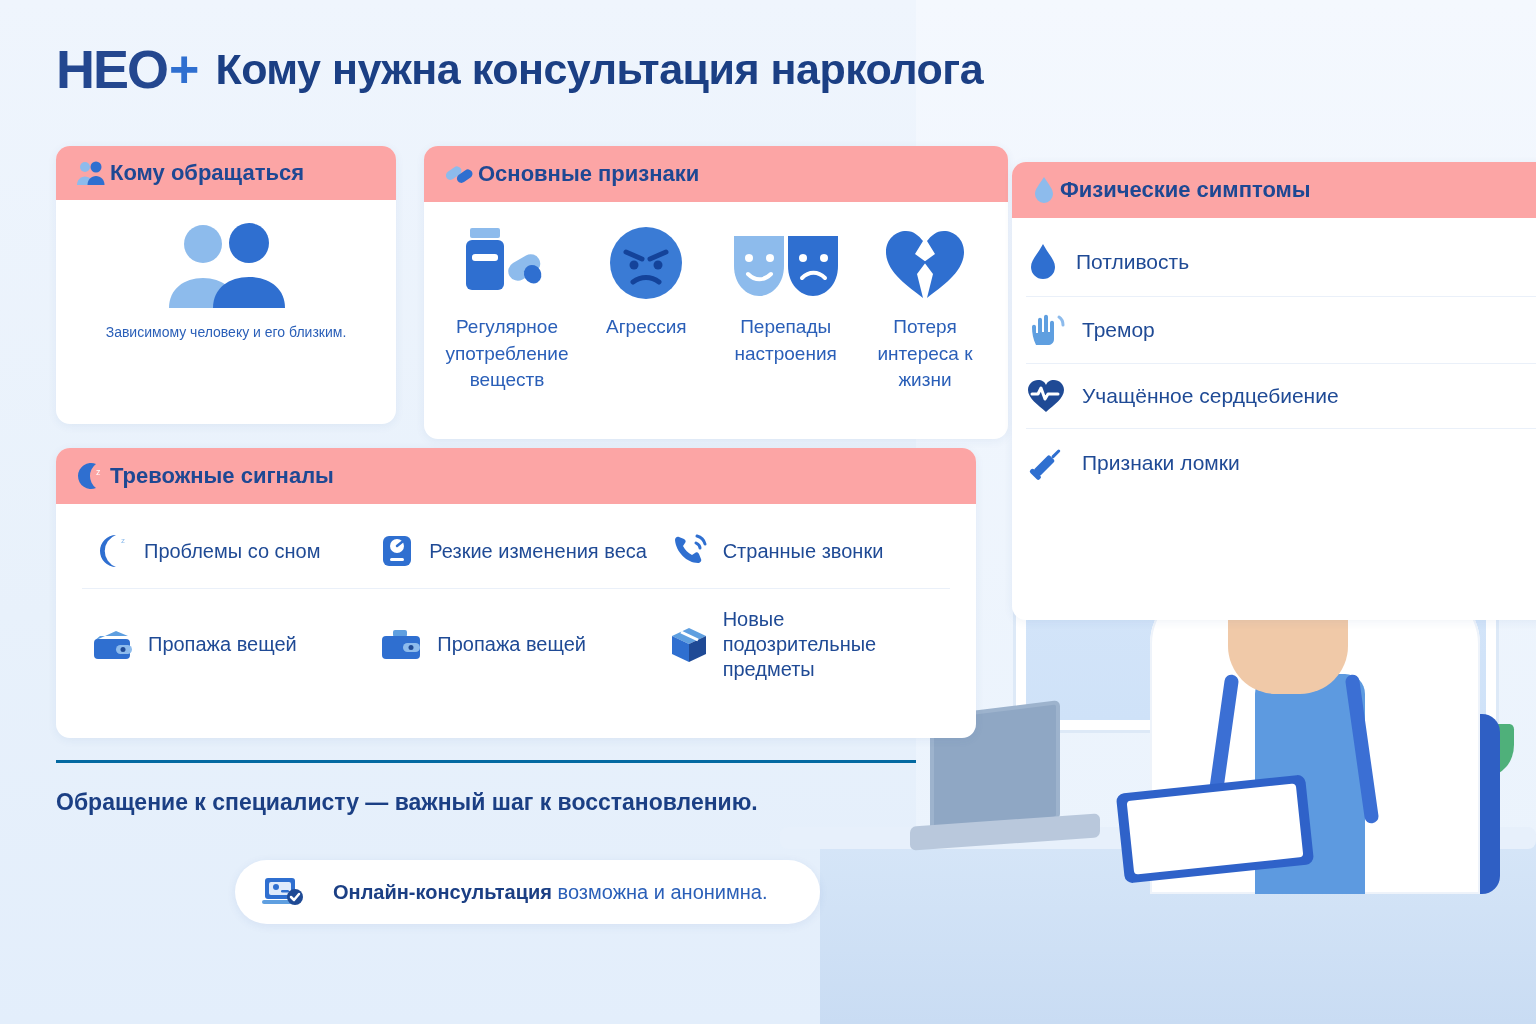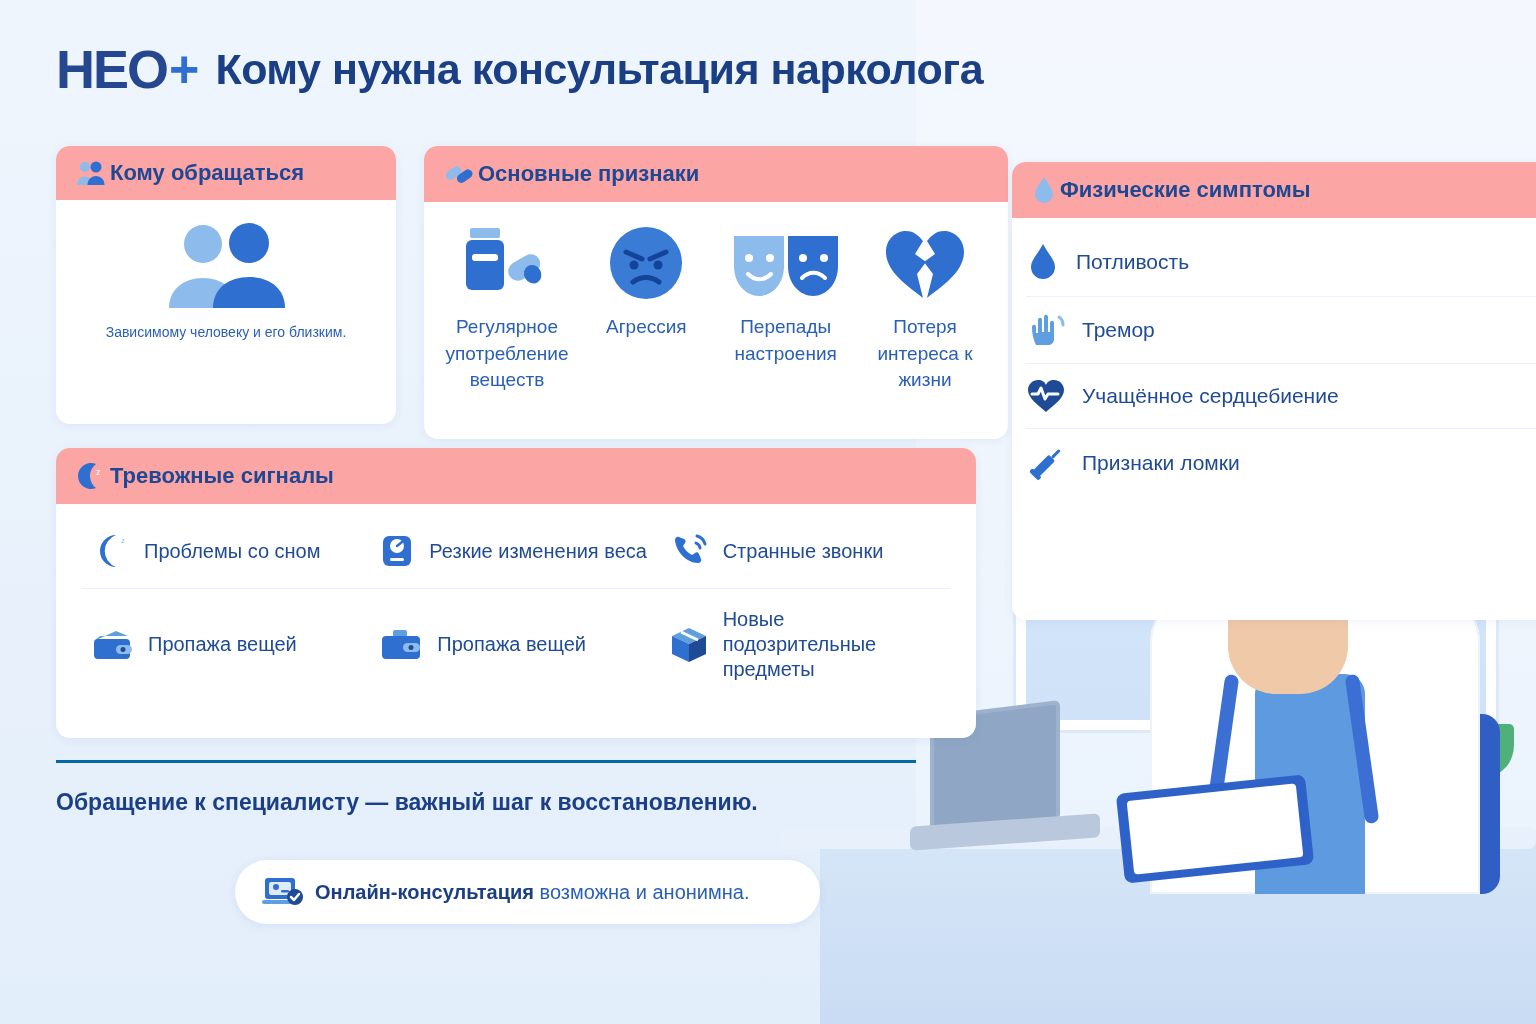--- a/index.html
+++ b/index.html
@@ -169,21 +169,21 @@
   .alarm-label { color:#1f4a95; font-size:20px; line-height:1.25; }
 
   .footer-note {
     position:absolute; left: 56px; top: 760px; width: 860px;
     border-top: 3px solid #0369a1; padding-top: 26px;
     color:#1b3f84; font-weight:bold; font-size:23px;
   }
   .pill {
     position:absolute; left: 235px; top: 860px; width: 585px; height: 64px;
     background:#ffffff; border-radius: 32px; display:flex; align-items:center;
-    gap: 10px; padding: 0 26px; box-shadow: 0 2px 10px rgba(40,80,150,0.08);
+    gap: 28px; padding: 0 26px; box-shadow: 0 2px 10px rgba(40,80,150,0.08);
   }
   .pill-text { font-size: 20px; color:#2a5fb8; }
   .pill-text b { color:#1b3f84; }
 
   svg { display:block; }
 </style>
 </head>
 <body>
 
 <div class="scene">

